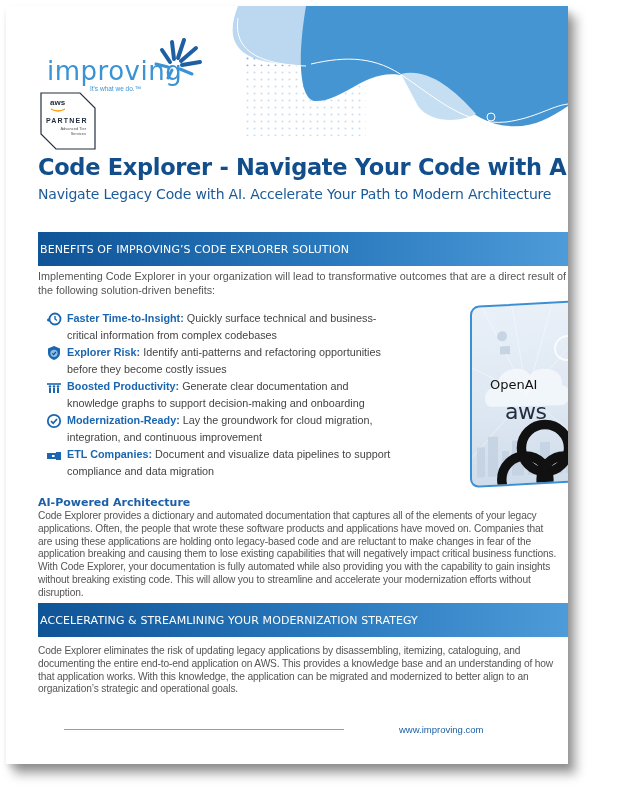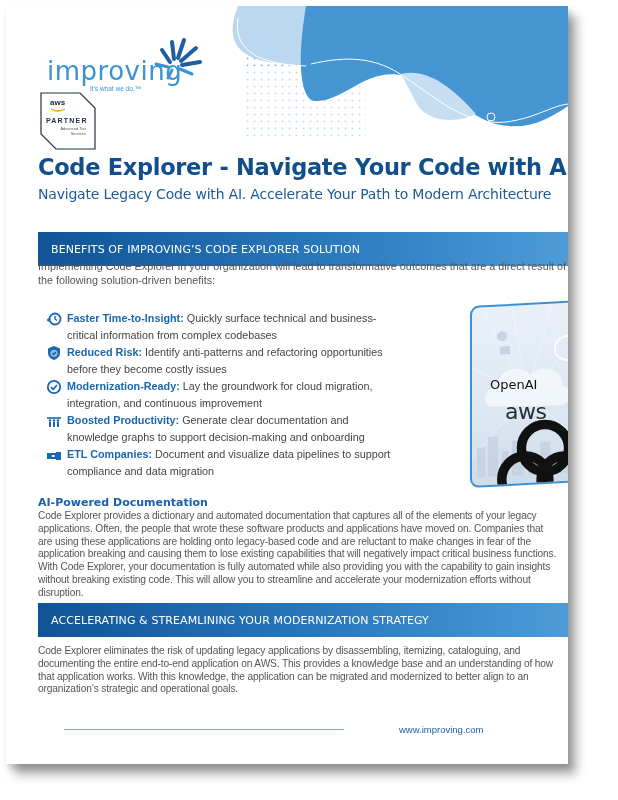--- a/index.html
+++ b/index.html
@@ -41,29 +41,29 @@
     }
     .subtitle {
       position: absolute; left: 32px; top: 180px;
       font-family: "DejaVu Sans", sans-serif; font-size: 14px; color: #1c5b99;
       white-space: nowrap; letter-spacing: -0.2px;
     }
 
     .section-bar {
       position: absolute; left: 32px; width: 530px; height: 34px;
       background: linear-gradient(90deg, #0f5497 0%, #2a79bd 55%, #4d9bd8 100%);
-      color: #ffffff; font-size: 11px; padding-left: 13px;
+      color: #ffffff; font-size: 11px; padding-left: 2px;
       display: flex; align-items: center; white-space: nowrap;
       font-family: "DejaVu Sans", sans-serif; letter-spacing: 0.1px;
     }
     .bar1 { top: 226px; }
     .bar2 { top: 597px; }
 
     .intro {
-      position: absolute; left: 32px; top: 253px; width: 530px;
+      position: absolute; left: 32px; top: 263px; width: 530px;
       font-size: 10.8px; line-height: 14px; color: #555555;
     }
 
     .benefits { position: absolute; left: 40px; top: 304px; width: 345px; list-style: none; }
     .benefit { position: relative; padding-left: 21px; font-size: 10.8px; line-height: 17px; color: #444444; margin-bottom: 0; }
     .benefit .icon { position: absolute; left: 0; top: 1px; width: 16px; height: 16px; }
     .benefit .bname { color: #1b66b0; font-weight: bold; }
 
     .illus {
       position: absolute; left: 464px; top: 300px; width: 110px; height: 182px;
@@ -162,40 +162,40 @@
         <path d="M1 9 L4 9 M2.5 7.5 L2.5 10.5" stroke="#1b66b0" stroke-width="1.6"></path>
       </svg>
       <span class="bname">Faster Time-to-Insight:</span><span> Quickly surface technical and business-critical information from complex codebases</span>
     </li>
     <li class="benefit">
       <svg class="icon" viewBox="0 0 16 16">
         <path d="M8 1 L14 3.5 L14 8 C14 11.5 11 14 8 15 C5 14 2 11.5 2 8 L2 3.5 Z" fill="#1b66b0"></path>
         <circle cx="8" cy="8.3" r="3.6" fill="#8cbbe6"></circle>
         <path d="M6.3 8.3 L7.6 9.6 L9.9 7" fill="none" stroke="#1b4f8c" stroke-width="1.2"></path>
       </svg>
-      <span class="bname">Reduced Risk:</span><span> Identify anti-patterns and refactoring opportunities before they become costly issues</span>
-    </li>
-    <li class="benefit">
-      <svg class="icon" viewBox="0 0 16 16">
-        <circle cx="8" cy="8" r="6.2" fill="none" stroke="#1b66b0" stroke-width="1.8"></circle>
-        <path d="M5 8.2 L7.2 10.3 L11 6" fill="none" stroke="#1b66b0" stroke-width="1.8"></path>
-      </svg>
-      <span class="bname">Modernization-Ready:</span><span> Lay the groundwork for cloud migration, integration, and continuous improvement</span>
+      <span class="bname">Explorer Risk:</span><span> Identify anti-patterns and refactoring opportunities before they become costly issues</span>
     </li>
     <li class="benefit">
       <svg class="icon" viewBox="0 0 16 16">
         <path d="M1 5 L15 5" stroke="#1b66b0" stroke-width="1.6"></path>
         <circle cx="4" cy="7.5" r="1.3" fill="#1b66b0"></circle>
           <circle cx="8" cy="7.5" r="1.3" fill="#1b66b0"></circle>
           <circle cx="12" cy="7.5" r="1.3" fill="#1b66b0"></circle>
         <rect x="3" y="9" width="2" height="5" fill="#1b66b0"></rect>
           <rect x="7" y="9" width="2" height="5" fill="#1b66b0"></rect>
           <rect x="11" y="9" width="2" height="5" fill="#1b66b0"></rect>
       </svg>
       <span class="bname">Boosted Productivity:</span><span> Generate clear documentation and knowledge graphs to support decision-making and onboarding</span>
+    </li>
+    <li class="benefit">
+      <svg class="icon" viewBox="0 0 16 16">
+        <circle cx="8" cy="8" r="6.2" fill="none" stroke="#1b66b0" stroke-width="1.8"></circle>
+        <path d="M5 8.2 L7.2 10.3 L11 6" fill="none" stroke="#1b66b0" stroke-width="1.8"></path>
+      </svg>
+      <span class="bname">Modernization-Ready:</span><span> Lay the groundwork for cloud migration, integration, and continuous improvement</span>
     </li>
     <li class="benefit">
       <svg class="icon" viewBox="0 0 16 16">
         <rect x="1" y="6" width="9" height="6" fill="#1b66b0"></rect>
         <rect x="10" y="5" width="5" height="8" fill="#1b66b0"></rect>
         <rect x="6" y="8" width="2.5" height="2" fill="#ffffff"></rect>
       </svg>
       <span class="bname">ETL Companies:</span><span> Document and visualize data pipelines to support compliance and data migration</span>
     </li>
   </ul>
@@ -238,21 +238,21 @@
     </div>
     <div class="awslogo">
       <span>aws</span>
       <svg width="50" height="10" viewBox="0 0 50 10" style="position:absolute;left:-4px;top:26px;">
         <path d="M2 2 Q 24 12 44 3" fill="none" stroke="#ff9900" stroke-width="2.4"></path>
         <path d="M40 1 L 46 2 L 44 7" fill="none" stroke="#ff9900" stroke-width="1.8"></path>
       </svg>
     </div>
   </div>
 
-  <h3 class="sub-head">AI-Powered Documentation</h3>
+  <h3 class="sub-head">AI-Powered Architecture</h3>
   <p class="para para1">Code Explorer provides a dictionary and automated documentation that captures all of the elements of your legacy applications. Often, the people that wrote these software products and applications have moved on. Companies that are using these applications are holding onto legacy-based code and are reluctant to make changes in fear of the application breaking and causing them to lose existing capabilities that will negatively impact critical business functions. With Code Explorer, your documentation is fully automated while also providing you with the capability to gain insights without breaking existing code. This will allow you to streamline and accelerate your modernization efforts without disruption.</p>
 
   <div class="section-bar bar2">ACCELERATING &amp; STREAMLINING YOUR MODERNIZATION STRATEGY</div>
   <p class="para para2">Code Explorer eliminates the risk of updating legacy applications by disassembling, itemizing, cataloguing, and documenting the entire end-to-end application on AWS. This provides a knowledge base and an understanding of how that application works. With this knowledge, the application can be migrated and modernized to better align to an organization’s strategic and operational goals.</p>
 
 
   <div class="footer-line"></div>
   <span class="footer-url">www.improving.com</span>
 </div>
 

